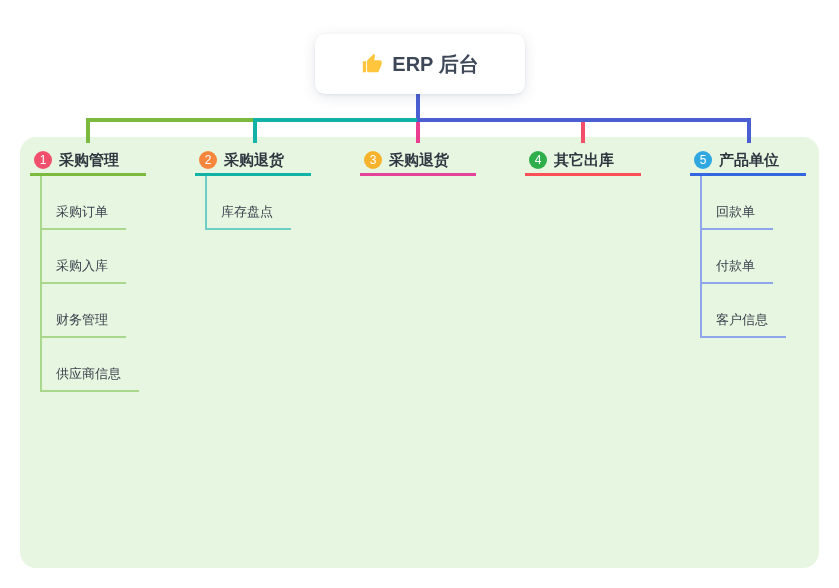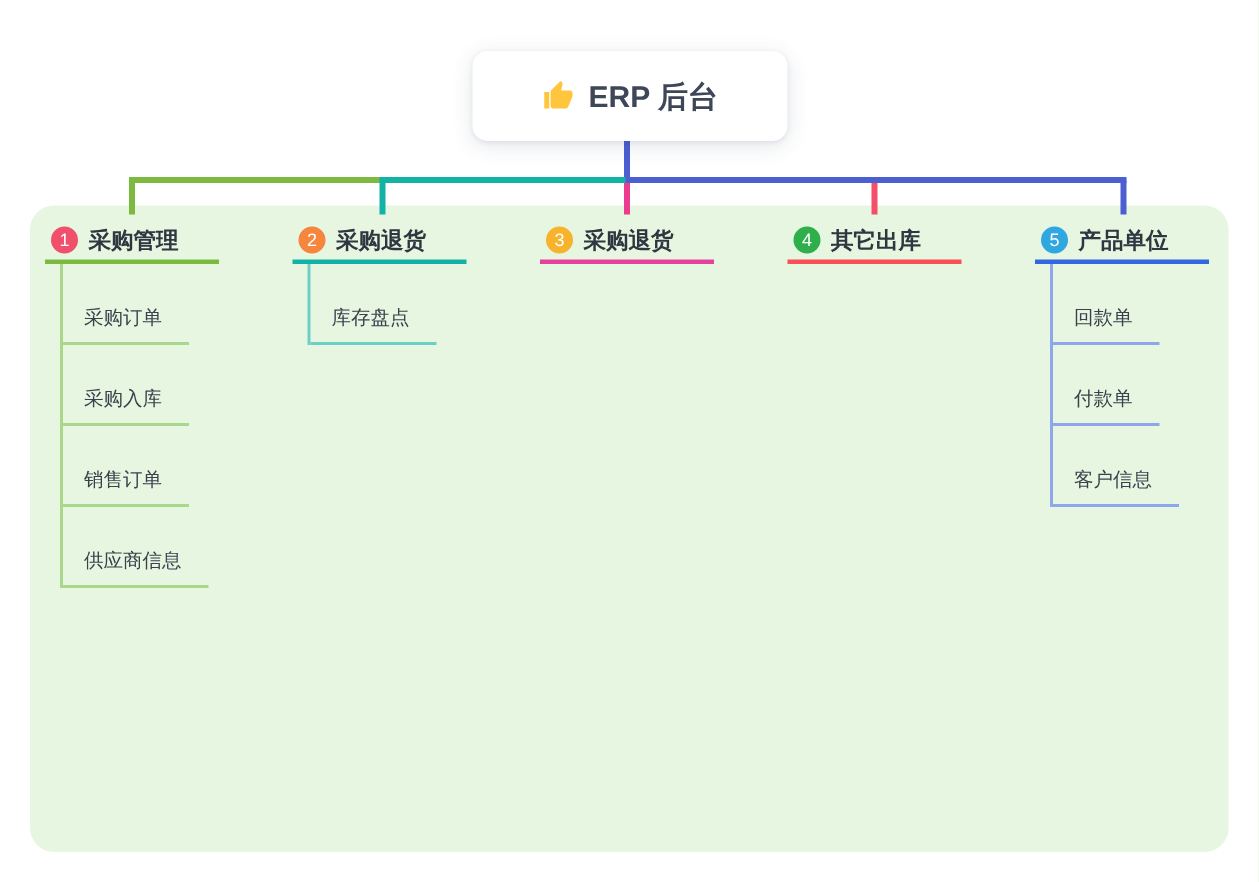--- a/index.html
+++ b/index.html
@@ -101,21 +101,21 @@
     <span>采购管理</span>
   </div>
   <div class="children">
     <div class="child-row">
         <span>采购订单</span>
       </div>
     <div class="child-row">
         <span>采购入库</span>
       </div>
     <div class="child-row">
-        <span>销售订单</span>
+        <span>财务管理</span>
       </div>
     <div class="child-row">
         <span>供应商信息</span>
       </div>
   </div>
 </div>
 
 <div class="branch branch-2" style="--main: #13B2A7; --tint: #6CCFC6; --badge: #F6863D;">
   <div class="branch-title">
     <span class="badge">2</span>

